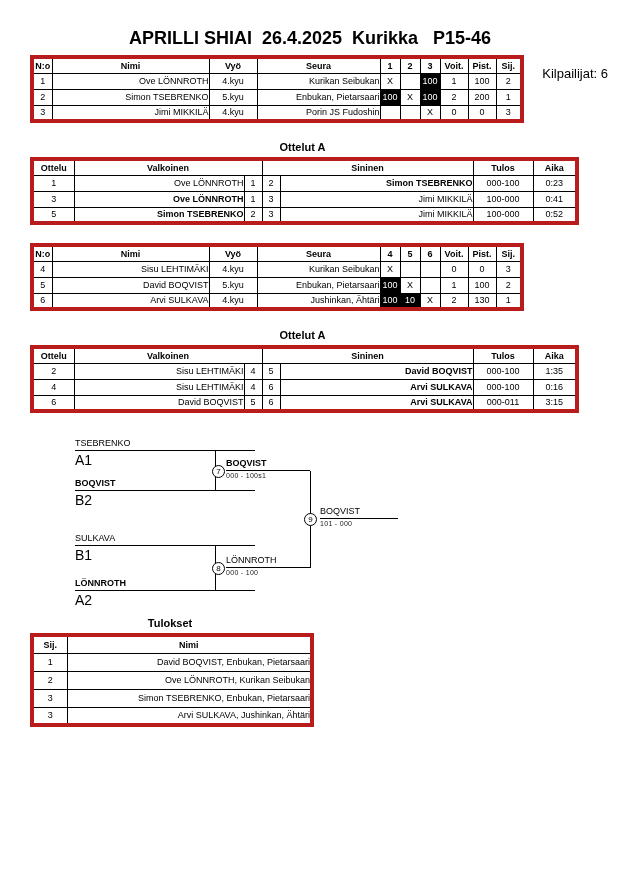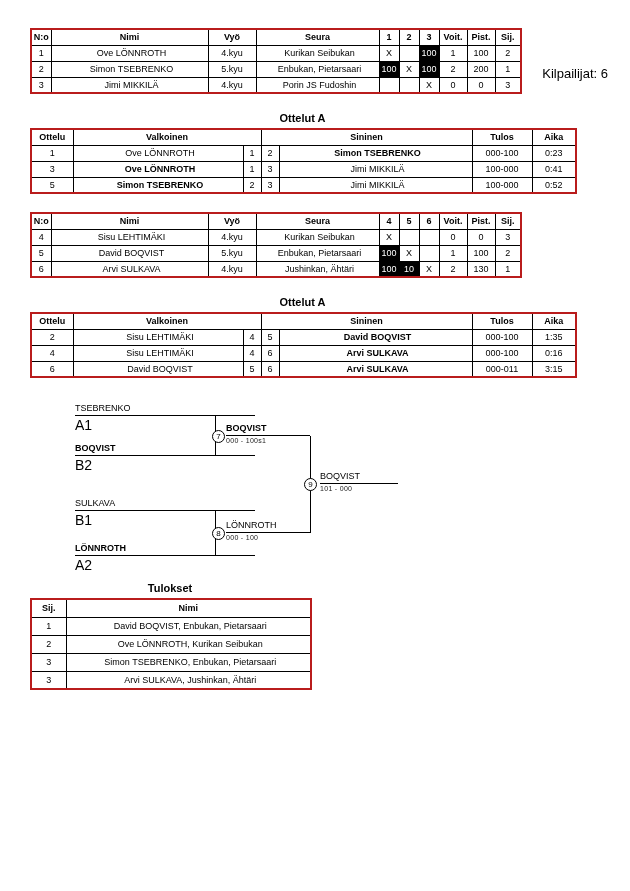--- a/index.html
+++ b/index.html
@@ -5,45 +5,46 @@
   * { margin:0; padding:0; box-sizing:border-box; }
   html,body { background:#fff; }
   body { width:630px; height:891px; font-family:"Liberation Sans", sans-serif; color:#000; }
   .page { position:relative; width:630px; height:891px; padding:28px 0 0 30px; overflow:hidden; }
   .title { width:560px; text-align:center; font-size:18px; font-weight:bold; white-space:pre; margin-bottom:6px; }
   .note { position:absolute; top:66px; right:22px; font-size:13px; }
   .section-heading { font-weight:bold; font-size:11px; text-align:center; margin:4px 0 4px; }
   .w490 { width:490px; }
   .w545 { width:545px; }
   .w280 { width:280px; }
-  table { border-collapse:collapse; table-layout:fixed; border:2px solid #b91c1c; }
+  table { border-collapse:collapse; table-layout:fixed; border:4px solid #b91c1c; }
   .gap { margin-bottom:18px; }
   th, td { border:1px solid #000; font-size:9px; height:16px; overflow:hidden; white-space:nowrap; }
   th { font-weight:bold; text-align:center; }
-  td.pad { padding-left:4px; text-align:center; }
+  td.pad { padding-left:4px; text-align:right; }
   td.center { text-align:center; }
   td.filled { background:#000; color:#fff; }
   .bold { font-weight:bold; }
   .results-table th, .results-table td { height:18px; }
   
   .bracket { position:relative; width:570px; height:180px; margin-top:20px; }
   .slot { position:absolute; width:180px;margin-left:40px; }
   .slot-name { width:180px; font-size:9px; padding-bottom:2px; border-bottom:1px solid #000; }
   .slot-seed { font-size:14px; margin-top:1px; }
   .vline { position:absolute; width:1px; background:#000; }
   .circle { position:absolute; width:13px; height:13px; border:1px solid #000; border-radius:50%; background:#fff; font-size:8px; line-height:11px; text-align:center; z-index:2; }
   .bnode { position:absolute; }
   .bname { width:100%; font-size:9px; padding-bottom:2px; border-bottom:1px solid #000; }
   .bscore { font-size:7px; margin-top:1px; color:#222; letter-spacing:0.3px; }
 </style>
 </head>
 <body>
 
 <div class="page">
 
+  <div class="title">APRILLI SHIAI  26.4.2025  Kurikka   P15-46</div>
   <div class="note">Kilpailijat: 6</div>
 
   <table class="w490 gap">
     <colgroup>
       <col style="width:20px">
         <col style="width:157px">
         <col style="width:48px">
         <col style="width:123px">
       <col style="width:20px">
         <col style="width:20px">

